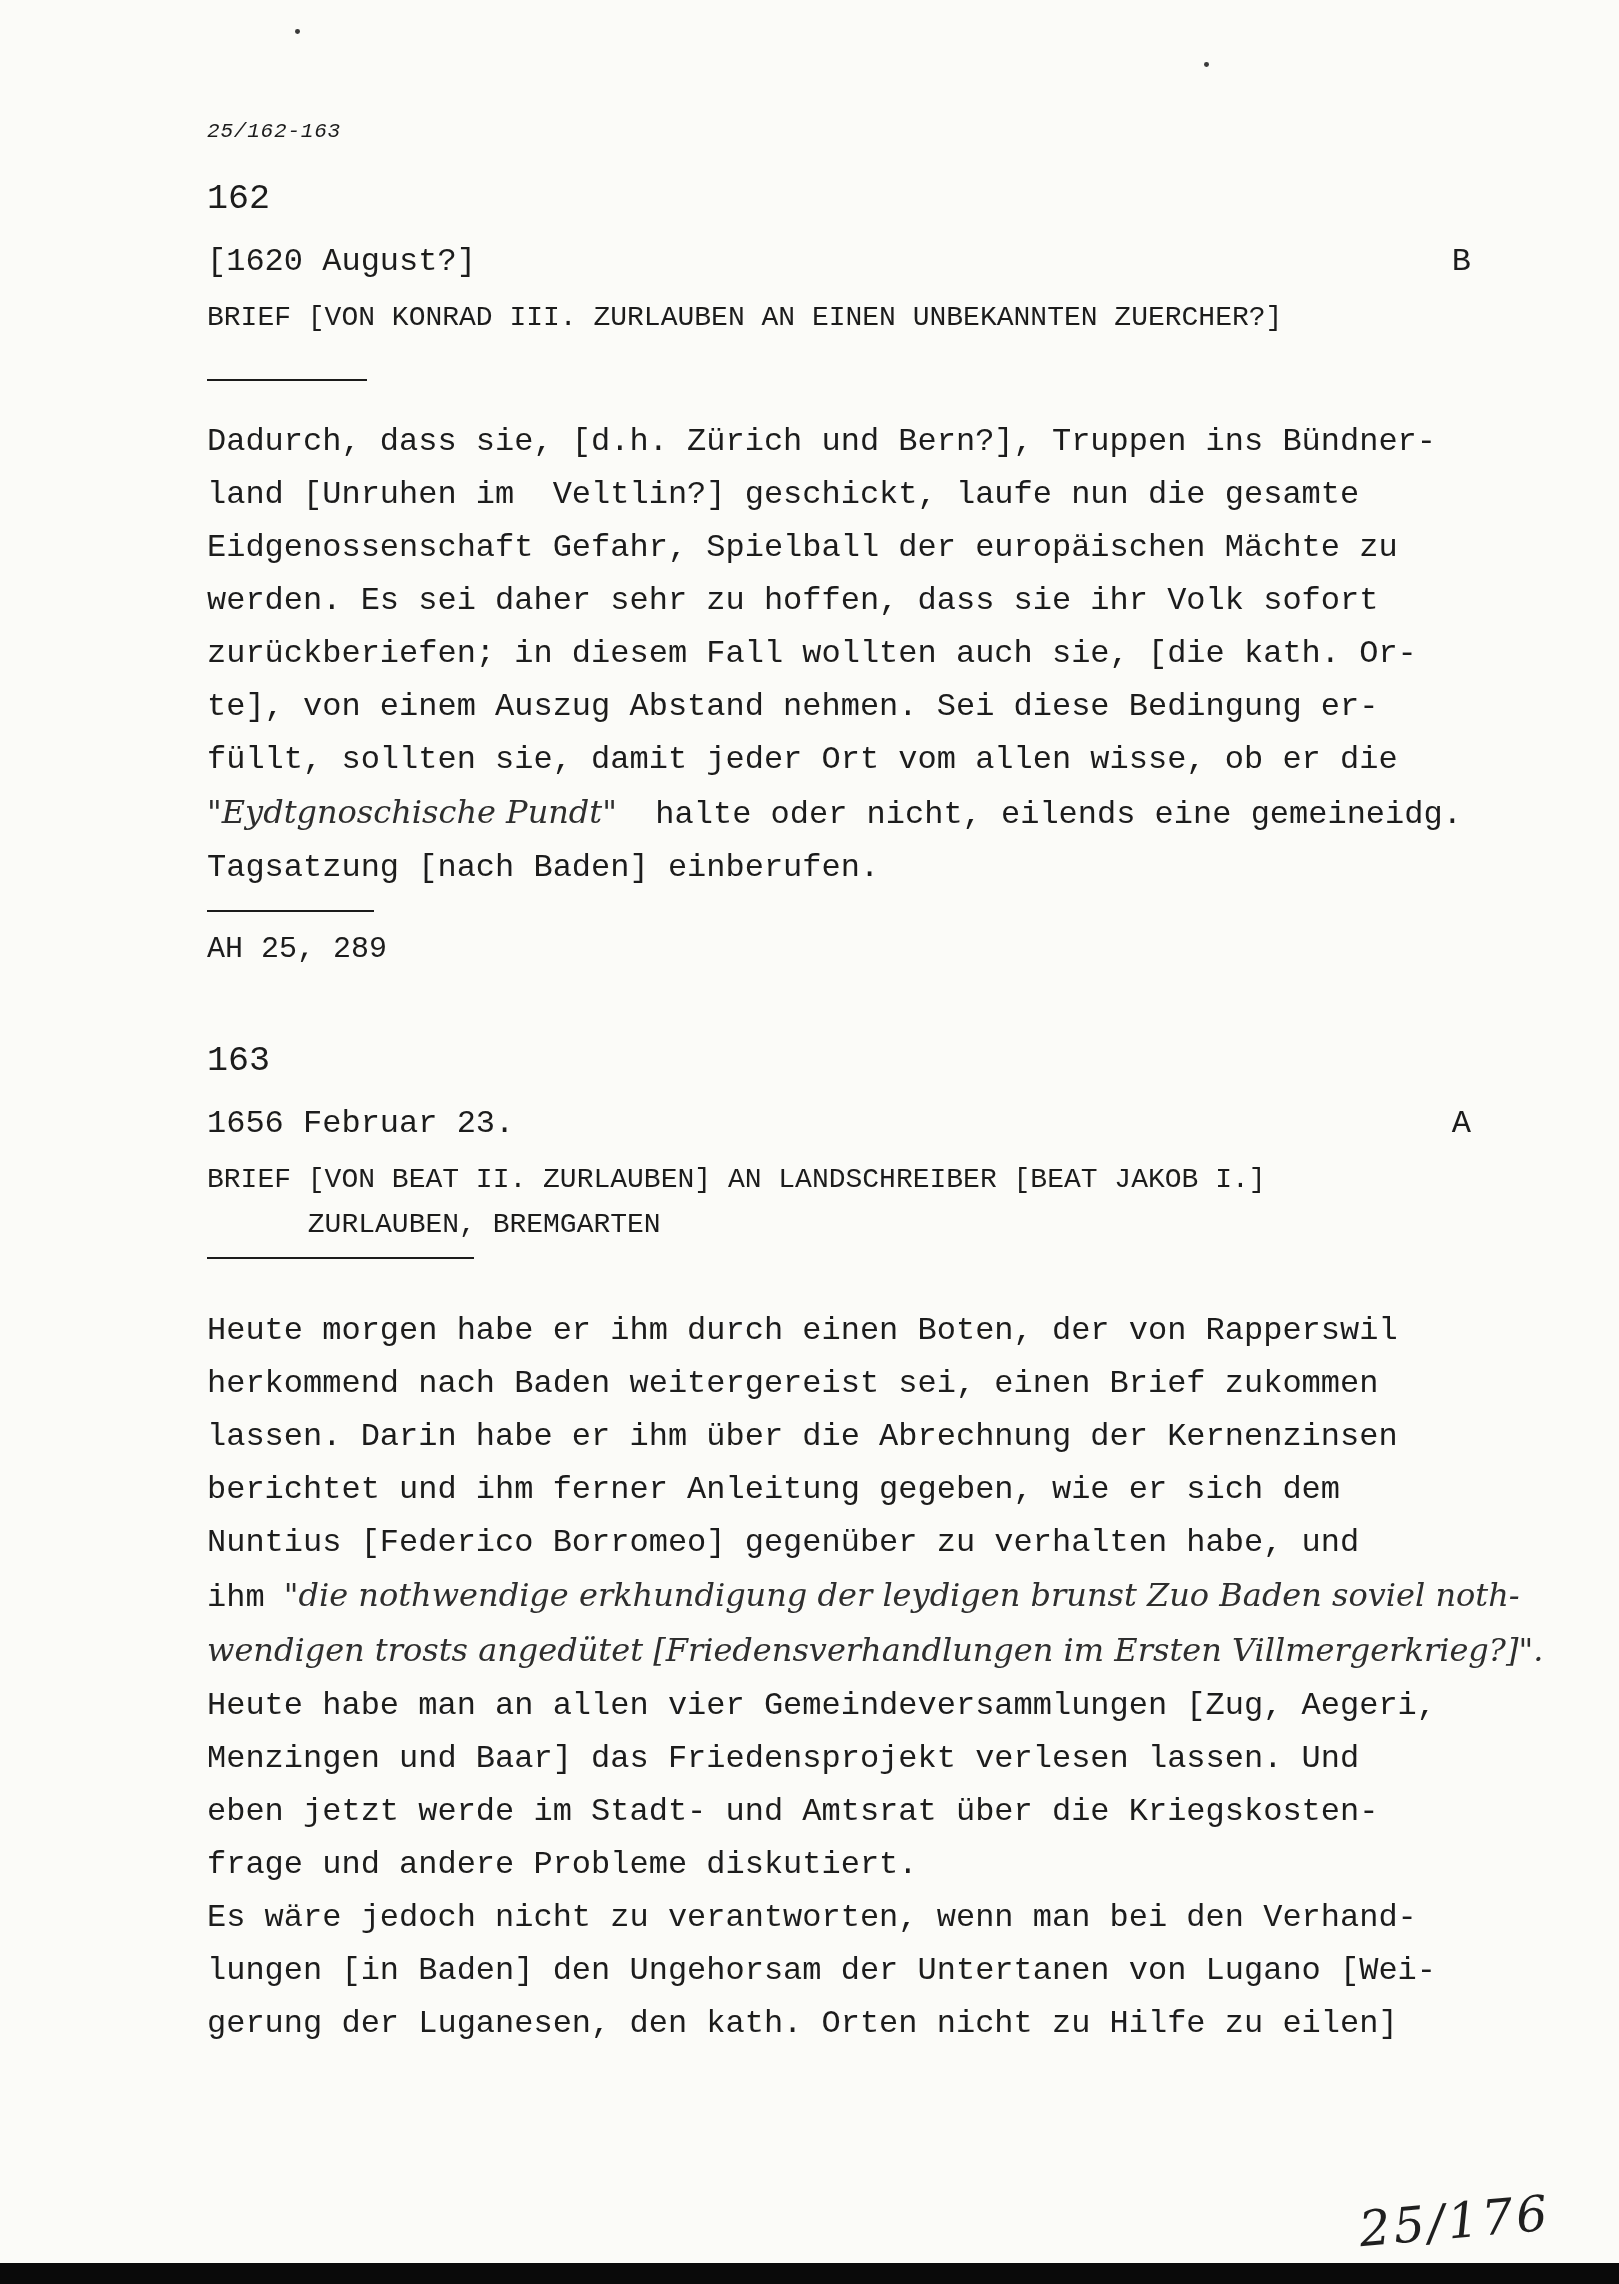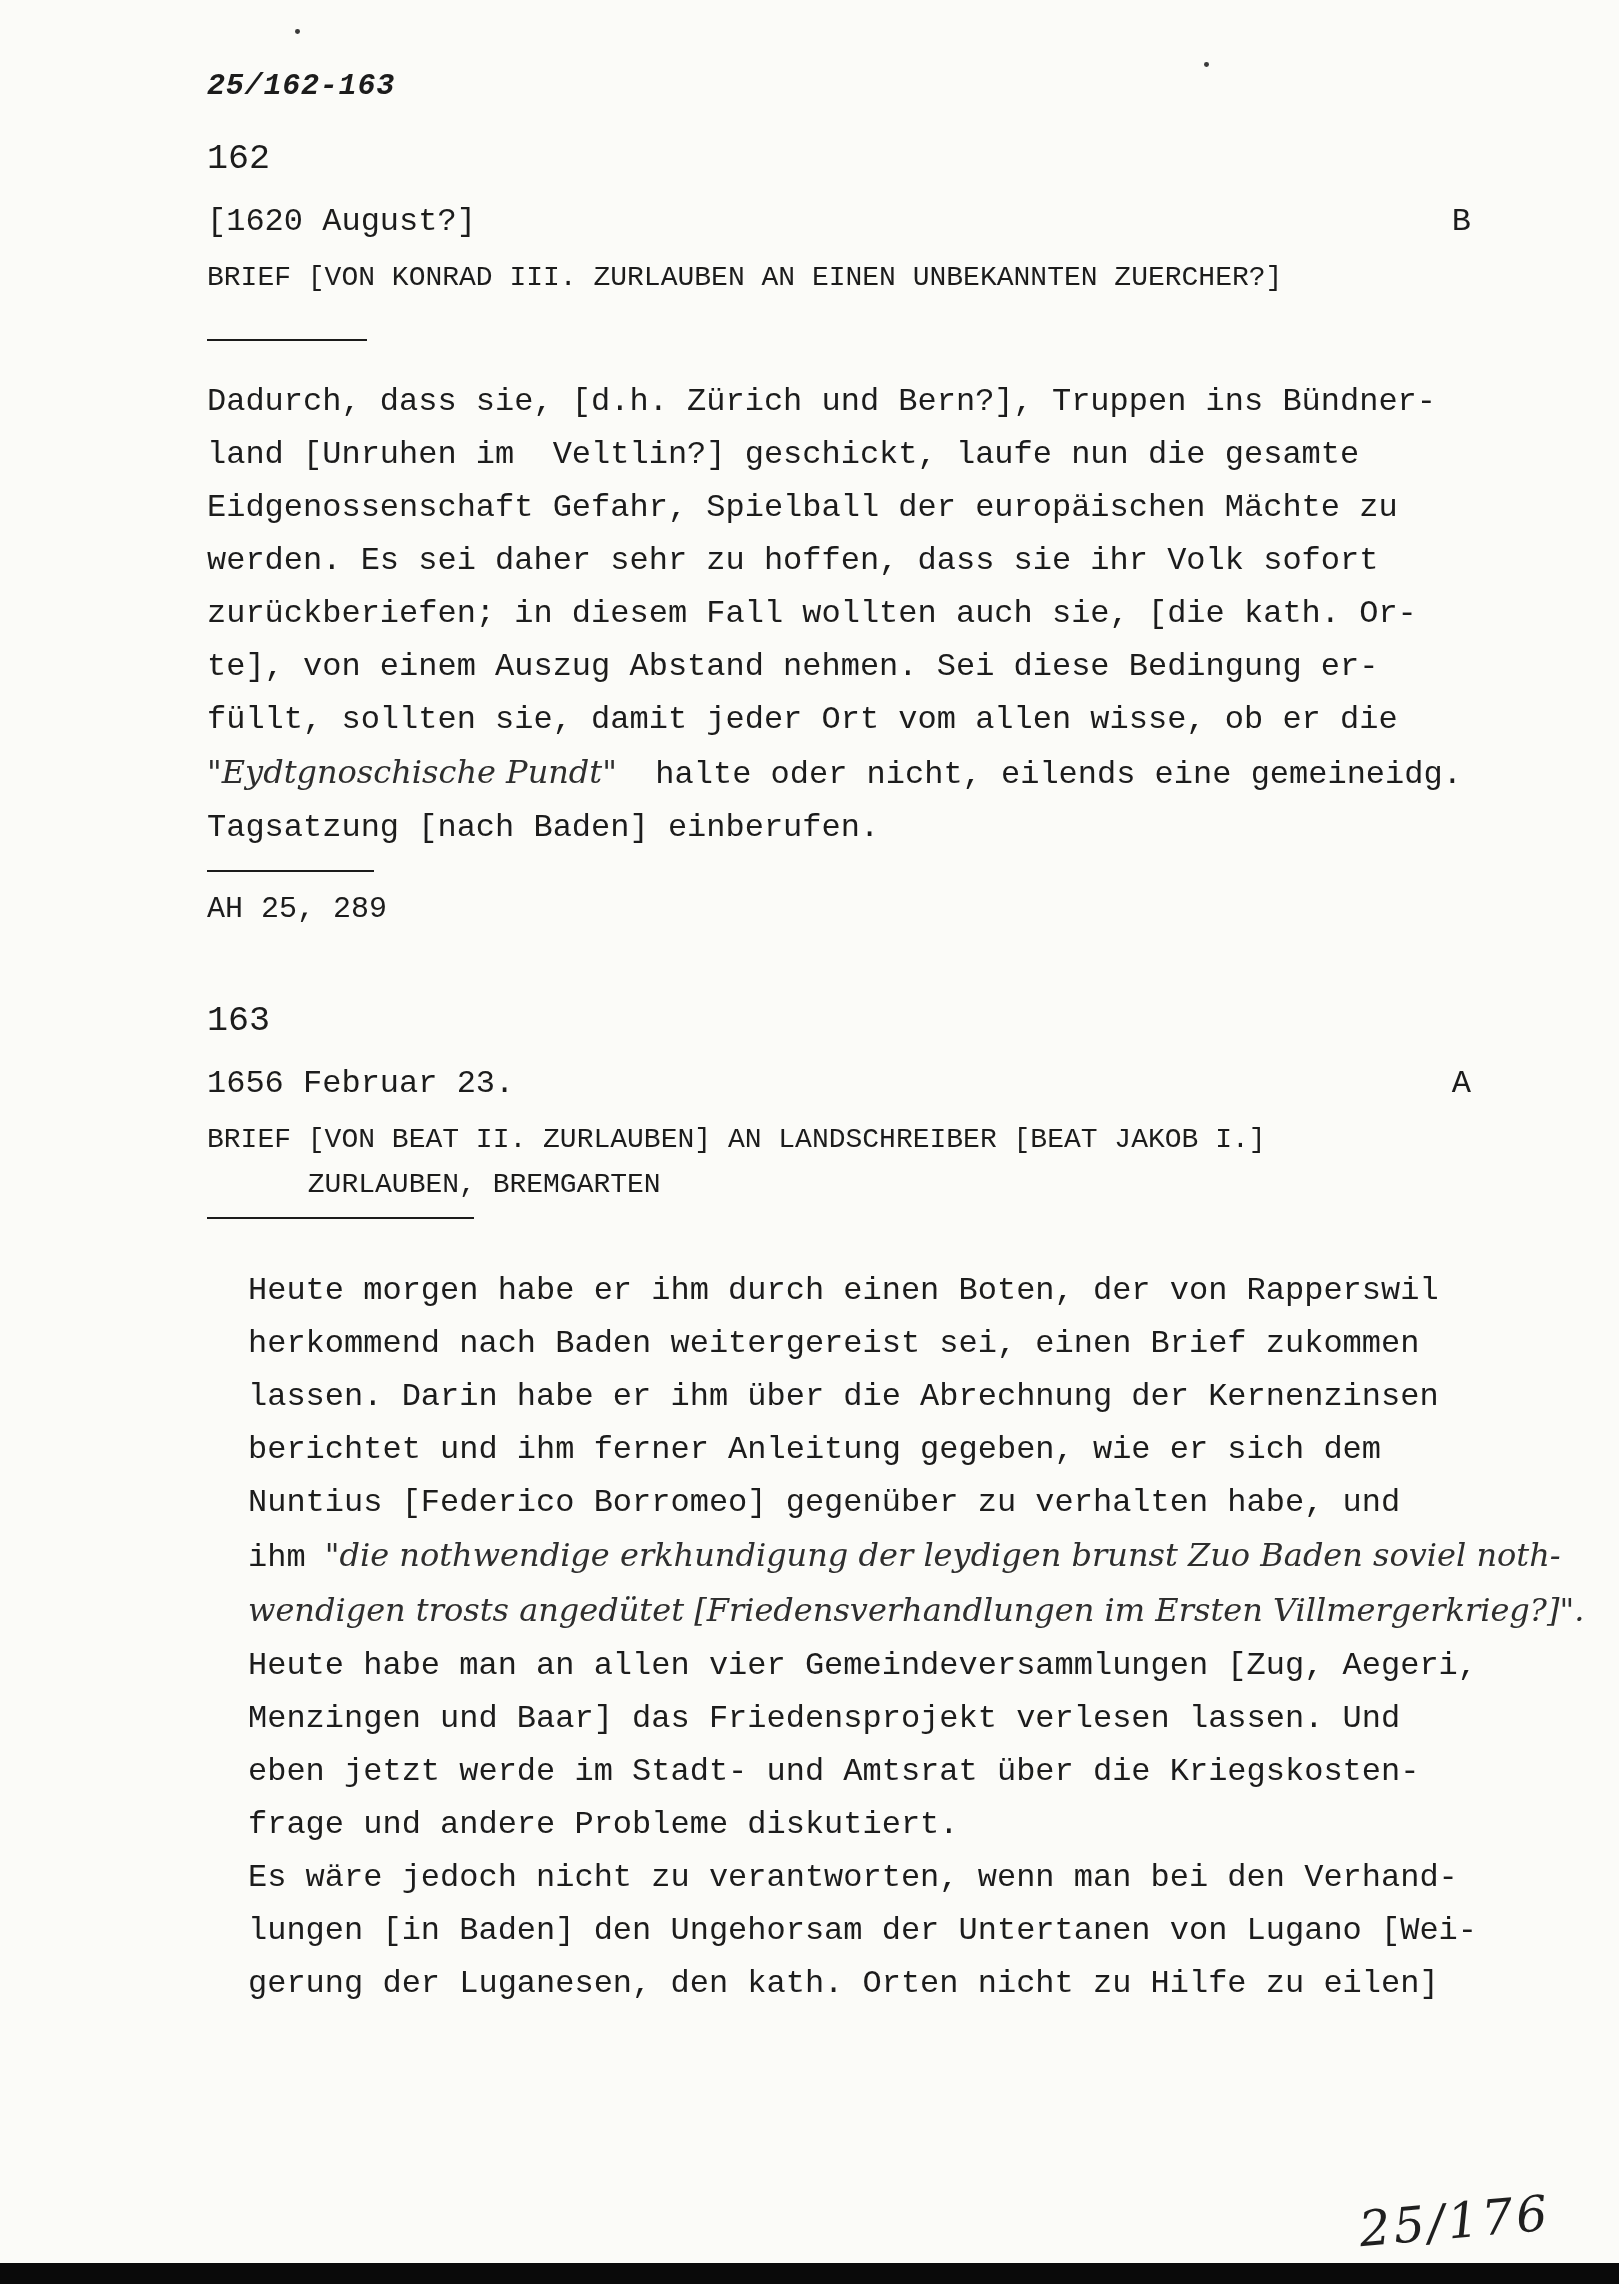--- a/index.html
+++ b/index.html
@@ -13,25 +13,24 @@
     font-family: "Liberation Mono", "DejaVu Sans Mono", monospace;
     color: #1c1c1c;
   }
   .column {
     position: absolute;
     left: 207px;
     top: 0;
     width: 1264px;
   }
   .corner-ref {
-    margin-top: 69px;
-    font-size: 30px;
+    margin-top: 120px;
+    font-size: 21px;
     font-style: italic;
     letter-spacing: 0.8px;
-    font-weight: bold;
   }
   .entry-number {
     text-align: left;
     font-size: 35px;
     line-height: 44px;
   }
   .num-162 { margin-top: 34px; }
   .num-163 { margin-top: 71px; }
   .entry-head {
     display: flex;
@@ -48,21 +47,21 @@
   .title .line { line-height: 45px; white-space: pre; }
   .rule {
     border-top: 2.4px solid #1b1b1b;
     height: 0;
   }
   .rule-a { width: 160px; margin-top: 39px; }
   .rule-b { width: 167px; margin-top: 16px; }
   .rule-c { width: 267px; margin-top: 9.7px; }
   .body { font-size: 32px; }
   .body-162 { margin-top: 34px; }
-  .body-163 { margin-top: 45px; margin-left: 41px; }
+  .body-163 { margin-top: 45px; }
   .body .line { line-height: 53px; white-space: pre; }
   .it {
     font-family: "DejaVu Serif", serif;
     font-style: italic;
     font-size: 32px;
     color: #2e2e2e;
   }
   .source { margin-top: 19.4px; font-size: 30px; }
   .source .line { line-height: 37px; white-space: pre; }
   .handwritten {

